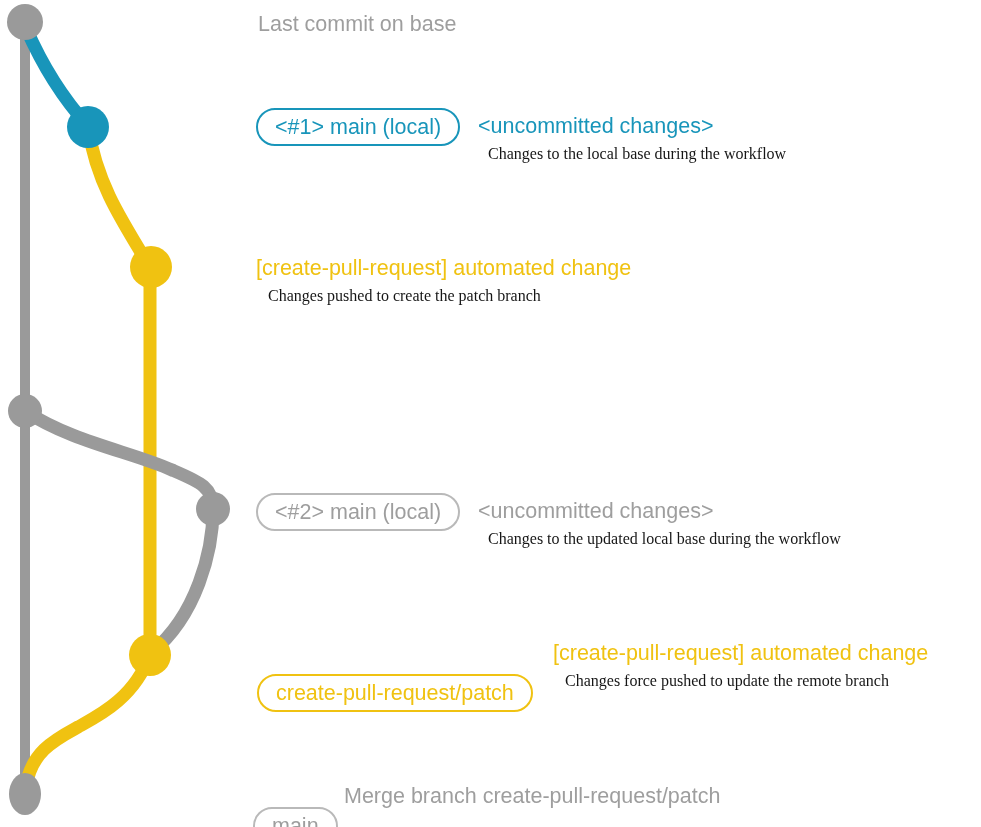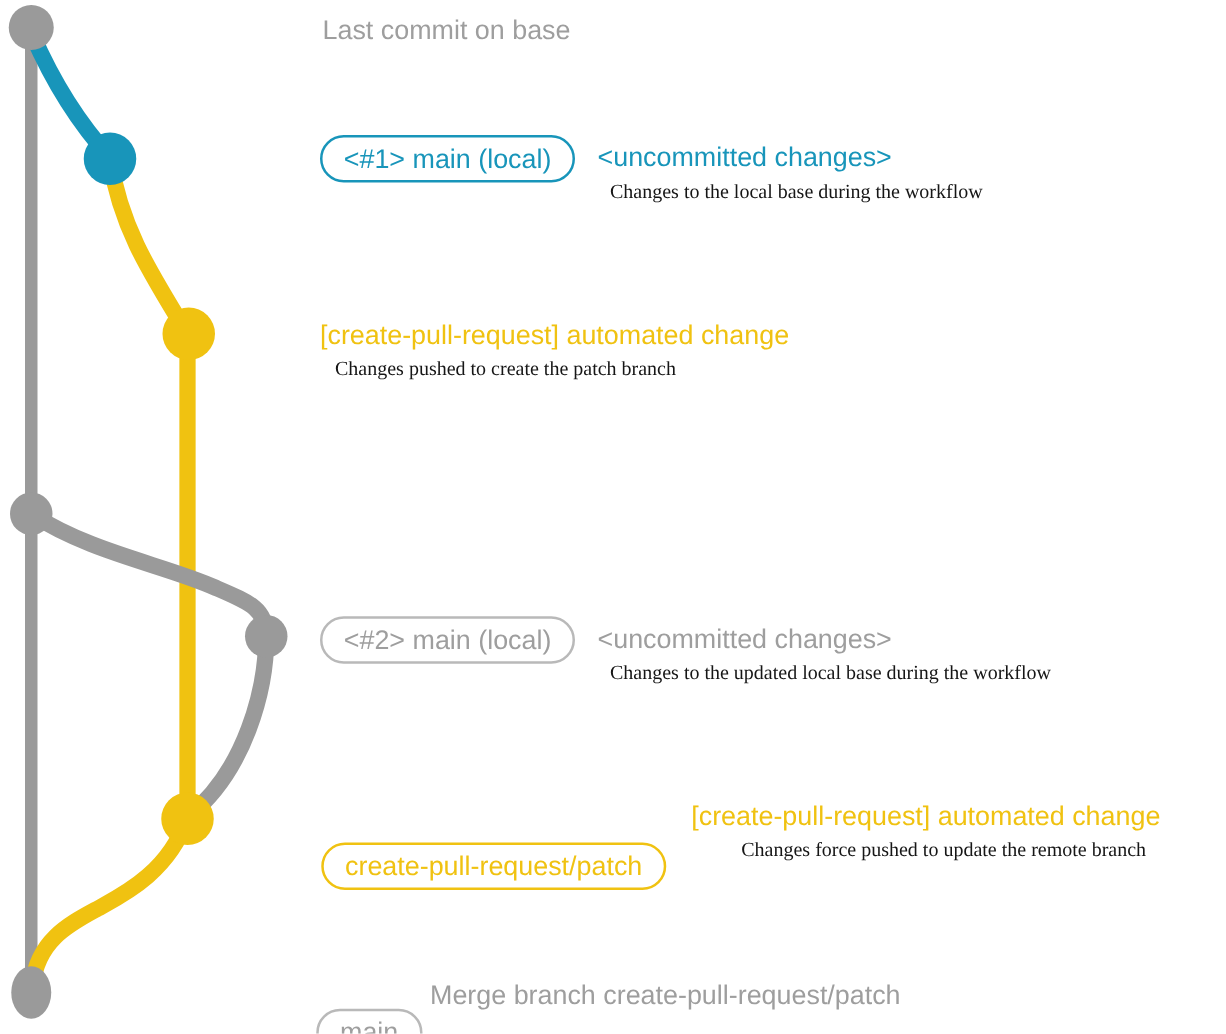--- a/index.html
+++ b/index.html
@@ -89,18 +89,18 @@
   <div class="heading c-yellow" style="left:256px;top:256px;">[create-pull-request] automated change</div>
   <div class="note" style="left:268px;top:287px;">Changes pushed to create the patch branch</div>
 
 
   <div class="pill p-gray" style="left:256px;top:493px;">&lt;#2&gt; main (local)</div>
   <div class="heading c-gray" style="left:478px;top:499px;">&lt;uncommitted changes&gt;</div>
   <div class="note" style="left:488px;top:530px;">Changes to the updated local base during the workflow</div>
 
   <div class="pill p-yellow" style="left:257px;top:640px;margin-top:34px;">create-pull-request/patch</div>
   <div class="heading c-yellow" style="left:553px;top:641px;">[create-pull-request] automated change</div>
-  <div class="note" style="left:565px;top:672px;margin-left:28px;">Changes force pushed to update the remote branch</div>
+  <div class="note" style="left:565px;top:672px;">Changes force pushed to update the remote branch</div>
 
   <div class="pill p-gray" style="left:253px;top:778px;margin-top:29px;">main</div>
   <div class="heading c-gray" style="left:344px;top:784px;">Merge branch create-pull-request/patch</div>
 
 </div>
 
 </body></html>

